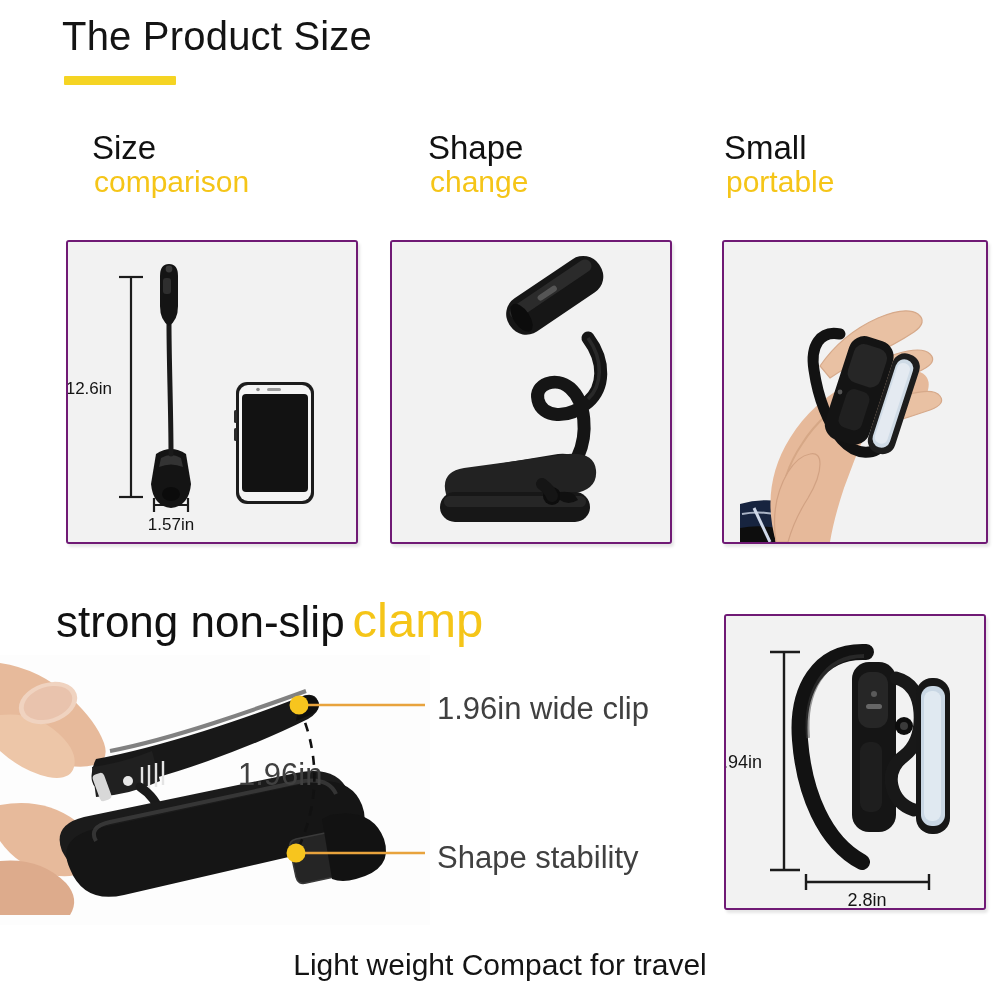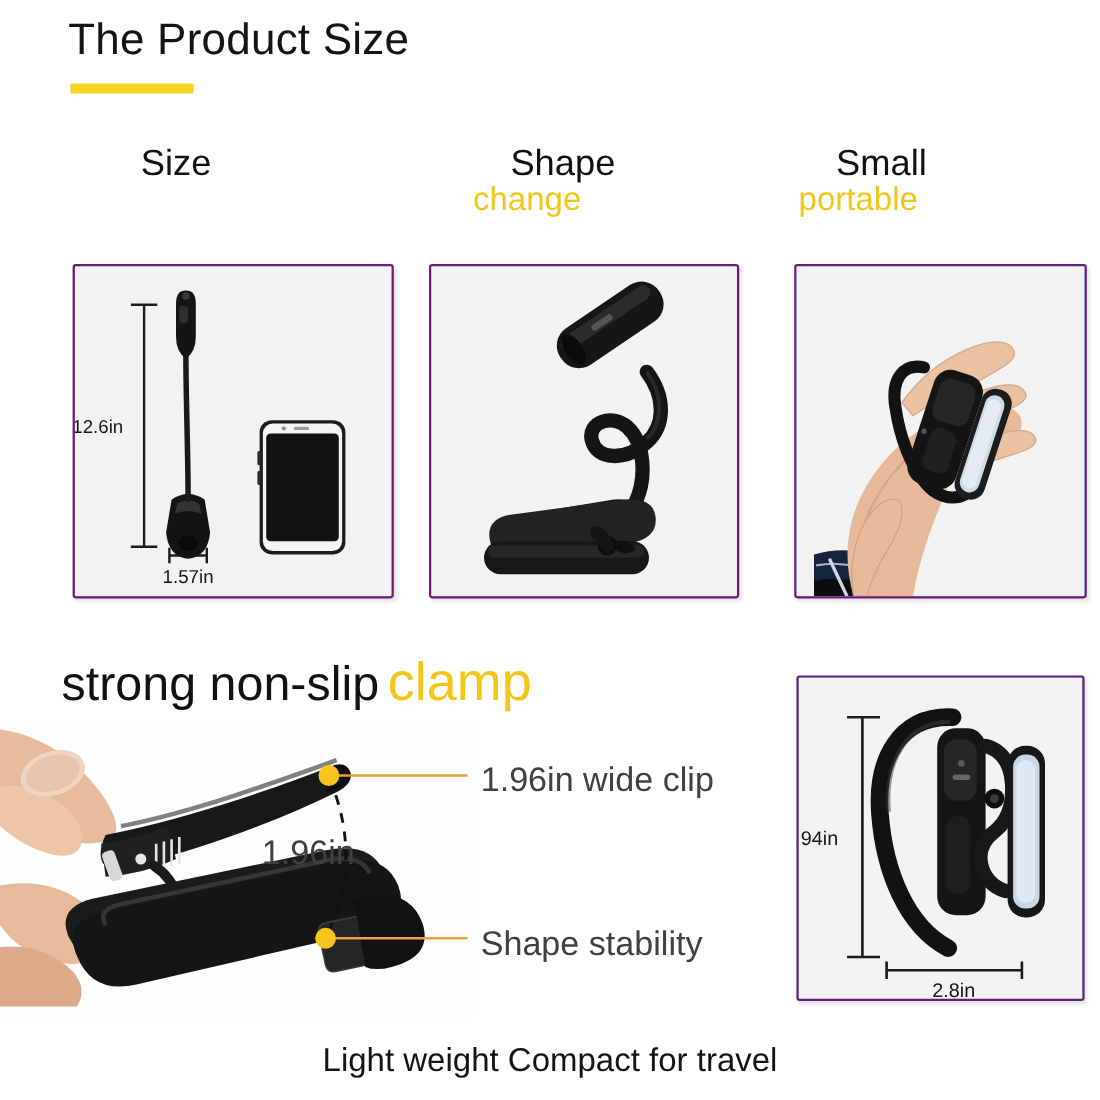--- a/index.html
+++ b/index.html
@@ -17,21 +17,21 @@
     white-space:nowrap;
   }
   .title-rule{
     position:absolute;left:64px;top:76px;width:112px;height:9px;
     background:#F5D423;border-radius:1px;
   }
 
   
   .colhead{position:absolute;line-height:1.02;}
   .colhead .w1{
-    display:block;font-size:33px;font-weight:400;color:#111;white-space:nowrap;margin-left:36px;
+    display:block;font-size:33px;font-weight:400;color:#111;white-space:nowrap;
   }
   .colhead .w2{
     display:block;font-size:30px;font-weight:400;color:#F5C518;white-space:nowrap;
     margin-top:2px;margin-left:2px;
   }
 
   
   .card{
     position:absolute;background:#7dd3fc;border:2px solid #701a75;
     border-radius:3px;overflow:hidden;box-shadow:2px 3px 3px rgba(0,0,0,.10);
@@ -62,20 +62,21 @@
 </head>
 <body>
 
 <div class="page">
 
   <div class="title">The Product Size</div>
   <div class="title-rule"></div>
 
   <div class="colhead" style="left:92px;top:131px;">
     <span class="w1">Size</span>
+    <span class="w2">comparison</span>
   </div>
   <div class="colhead" style="left:428px;top:131px;">
     <span class="w1">Shape</span>
     <span class="w2">change</span>
   </div>
   <div class="colhead" style="left:724px;top:131px;">
     <span class="w1">Small</span>
     <span class="w2">portable</span>
   </div>
 

